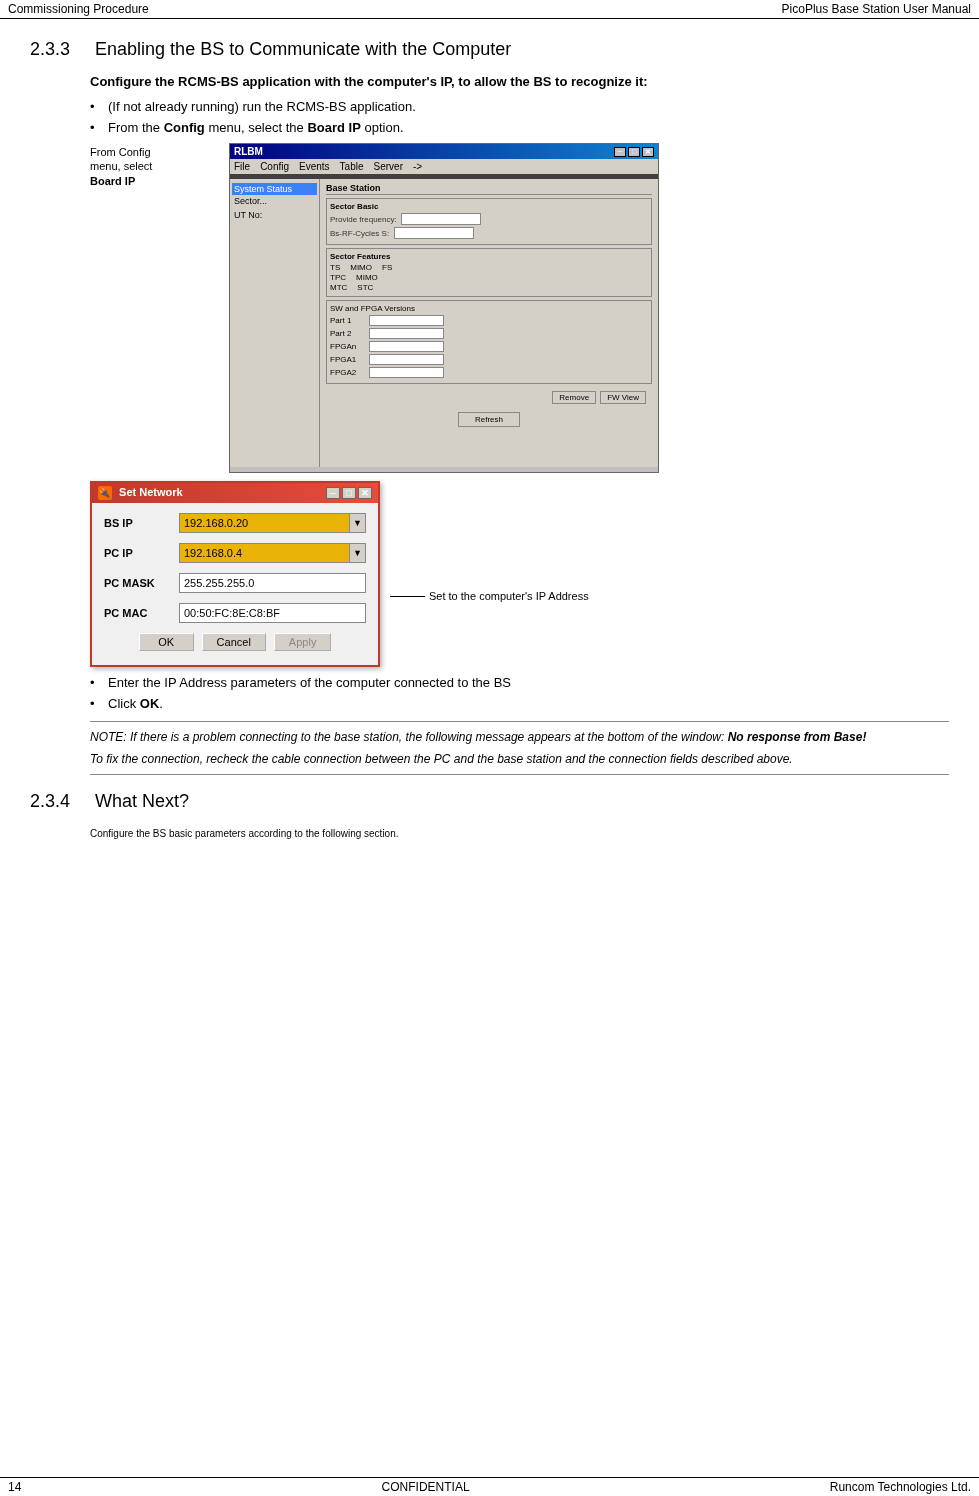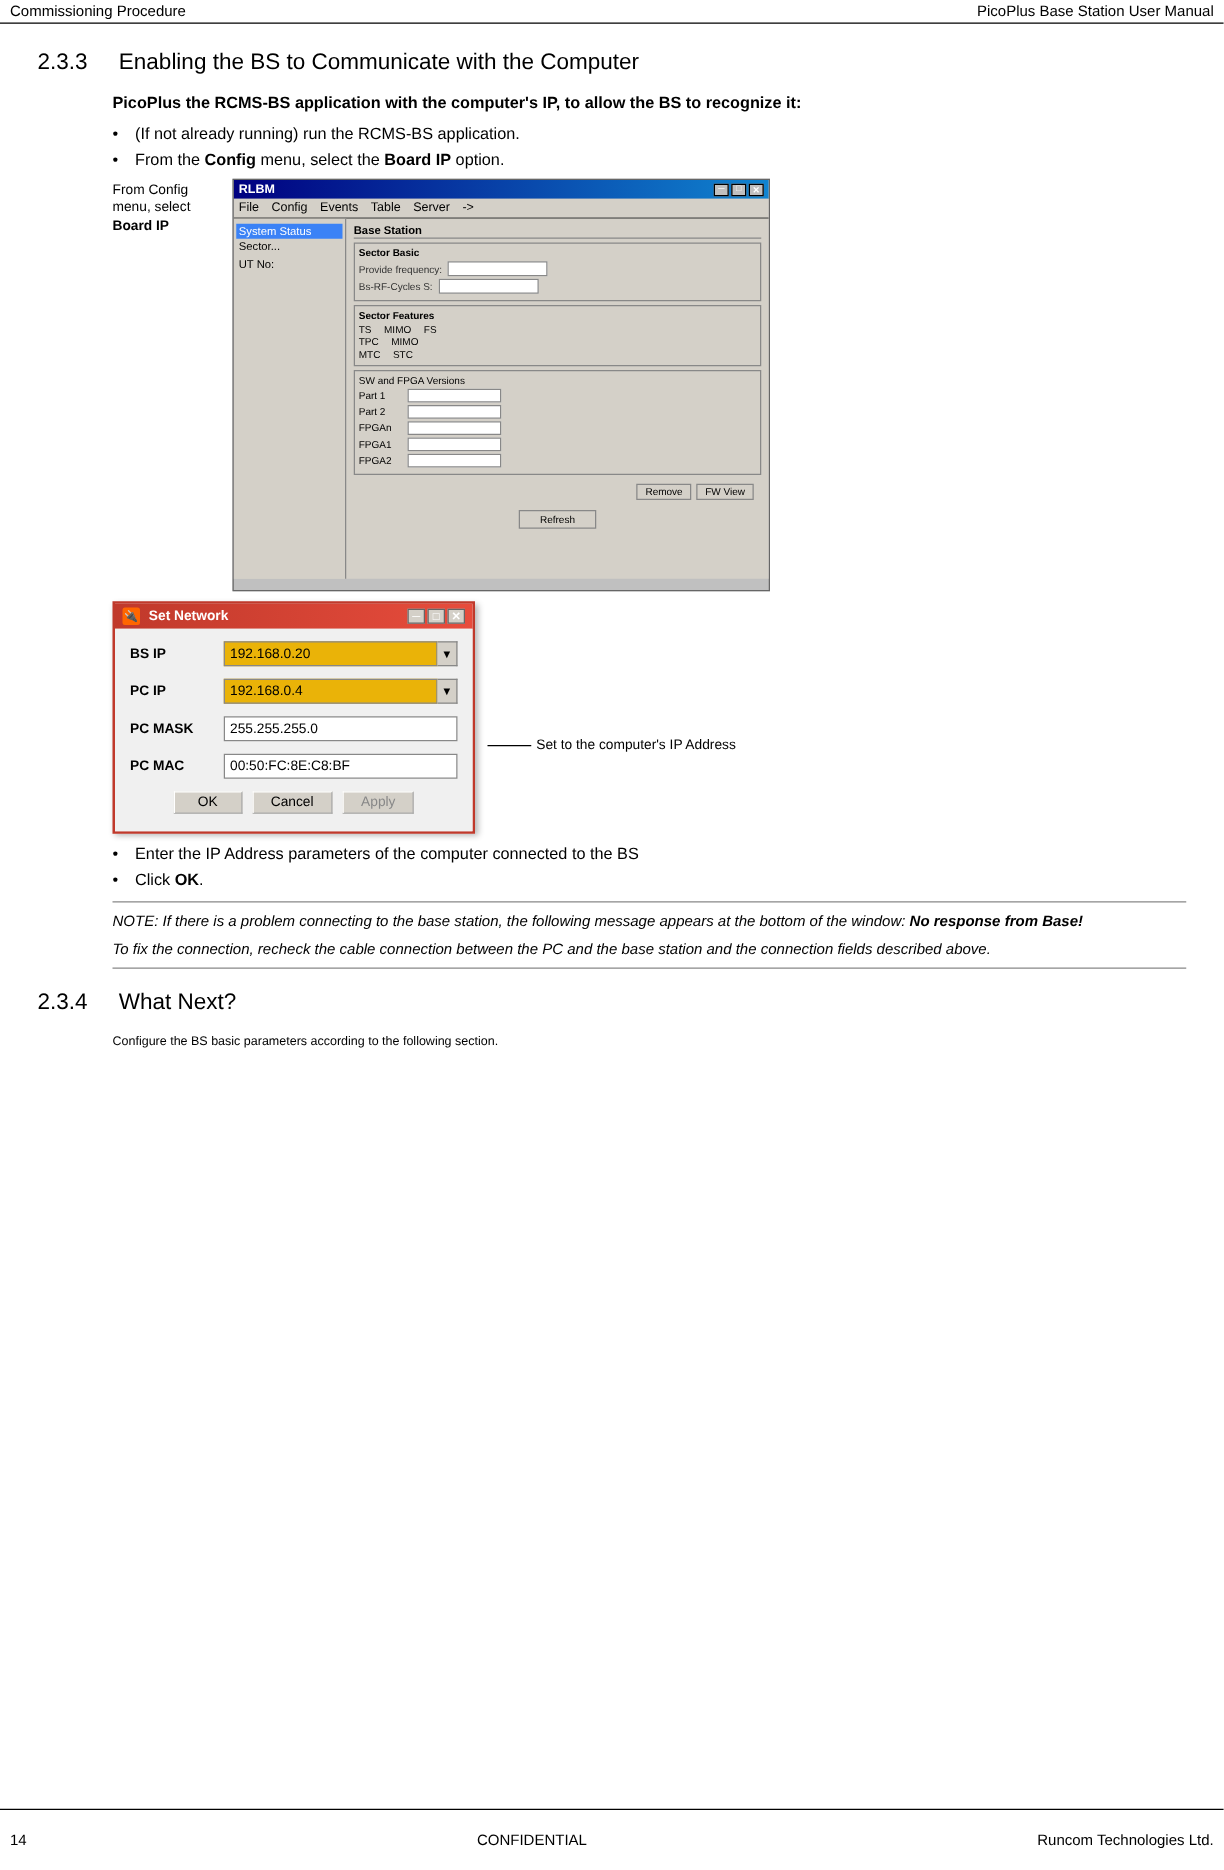--- a/index.html
+++ b/index.html
@@ -20,21 +20,21 @@
       border-bottom: 1px solid #000;
       padding: 2px 8px 2px 8px;
       font-size: 12px;
     }
 
     
     .footer {
       display: flex;
       justify-content: space-between;
       border-top: 1px solid #000;
-      padding: 17px 8px;
+      padding: 2px 8px;
       font-size: 12px;
       position: absolute;
       bottom: 0;
       left: 0;
       right: 0;
     }
 
     
     .content {
       padding: 10px 30px 40px 30px;
@@ -76,20 +76,21 @@
       left: 0;
       top: 0;
     }
 
     
     .screenshot-area {
       position: relative;
       margin: 8px 0 8px 60px;
       display: flex;
       align-items: flex-start;
+      gap: 43px;
     }
 
     
     .annotation-left {
       font-size: 11px;
       font-style: normal;
       width: 90px;
       margin-right: 6px;
       line-height: 1.3;
       padding-top: 2px;
@@ -129,21 +130,21 @@
       font-size: 7px;
       display: flex;
       align-items: center;
       justify-content: center;
       cursor: pointer;
     }
     .rcms-menu-bar {
       background: #d4d0c8;
       font-size: 10px;
       padding: 2px 4px;
-      border-bottom: 1px solid #404040;
+      border-bottom: 5px solid #404040;
       display: flex;
       gap: 10px;
     }
     .rcms-body {
       display: flex;
       height: calc(100% - 40px);
       background: #d4d0c8;
     }
     .rcms-left-panel {
       width: 90px;
@@ -418,21 +419,21 @@
 </div>
 
 <div class="content">
 
   <h2 class="section-heading">
     <span class="section-num">2.3.3</span>
     <span>Enabling the BS to Communicate with the Computer</span>
   </h2>
 
   <p class="intro-bold">
-    PicoPlus the RCMS-BS application with the computer's IP, to allow the BS to recognize it:
+    Configure the RCMS-BS application with the computer's IP, to allow the BS to recognize it:
   </p>
 
   <ul class="bullet-list">
     <li>
       (If not already running) run the RCMS-BS application.
     </li>
     <li>
       From the <strong>Config</strong> menu, select the <strong>Board IP</strong> option.
     </li>
   </ul>

